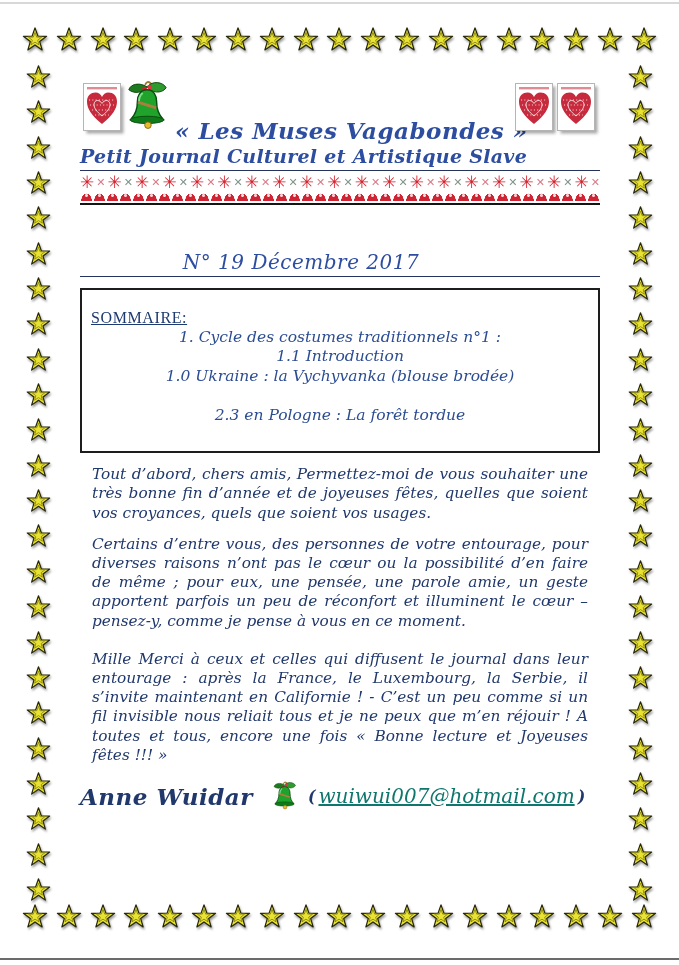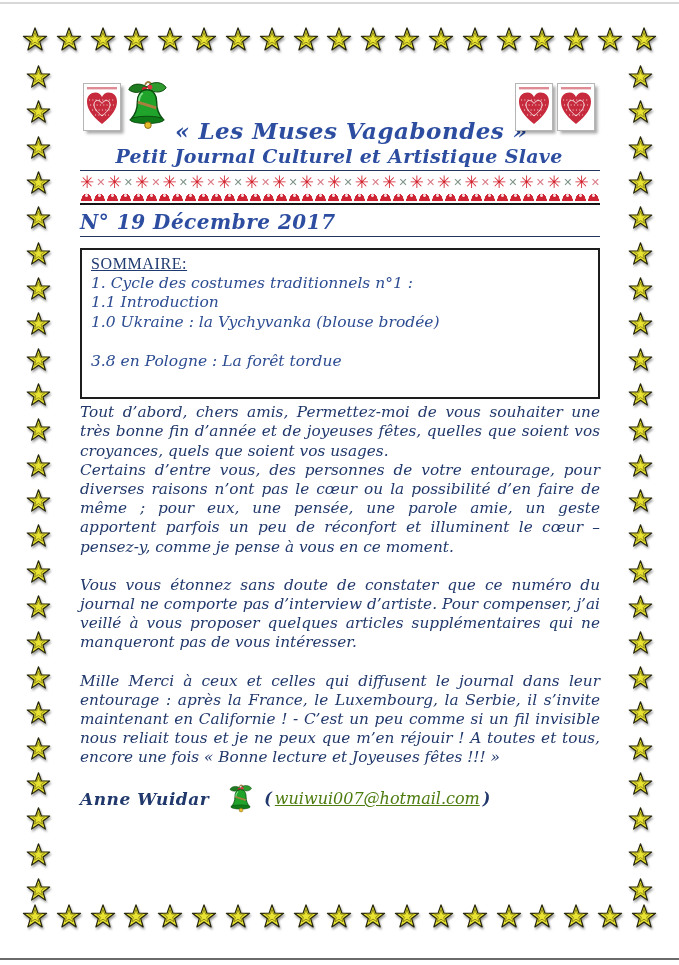--- a/index.html
+++ b/index.html
@@ -23,54 +23,54 @@
 
   .header-row{position:relative;height:66px;}
   .img-frame{display:inline-block;background:#fff;box-shadow:2.5px 2.5px 3px rgba(0,0,0,.35);line-height:0;}
   .heart-left{position:absolute;left:3px;top:5px;}
   .bell-main{position:absolute;left:44px;top:0;line-height:0;}
   .heart-r1{position:absolute;right:47px;top:5px;}
   .heart-r2{position:absolute;right:5px;top:5px;}
   .main-title{position:absolute;left:95px;right:95px;bottom:0;text-align:center;
       font-size:23px;font-weight:bold;font-style:italic;color:#2c4da0;letter-spacing:.5px;white-space:nowrap;}
 
-  .subtitle-row{text-align:center;font-size:19px;font-weight:bold;font-style:italic;color:#2c4da0;
+  .subtitle-row{text-align:left;font-size:19px;font-weight:bold;font-style:italic;color:#2c4da0;
       padding:1px 2px 3px 0;border-bottom:1.5px solid #23335e;letter-spacing:.3px;}
 
   .red-band{margin-top:1px;}
   .band-motifs{height:19px;line-height:19px;white-space:nowrap;overflow:hidden;text-align:center;}
   .m-flower{color:#d3222e;font-family:"DejaVu Sans",sans-serif;font-size:17px;vertical-align:middle;}
   .m-x{font-family:"DejaVu Sans",sans-serif;font-size:11px;vertical-align:middle;padding:0 2px;}
   .m-x.pink{color:#d97b85;}
   .m-x.grey{color:#7f9488;}
   .band-scallop{height:10px;
      background-image:
        radial-gradient(circle at 6.5px 4.5px, rgba(255,255,255,.85) 1.1px, rgba(255,255,255,0) 1.8px),
        radial-gradient(ellipse 7.5px 10.5px at 6.5px 10px, #cf2433 68%, rgba(207,36,51,0) 72%);
      background-size:13px 10px;background-repeat:repeat-x;}
   .rule{border-top:2px solid #141414;margin-top:2px;}
 
-  .issue-row{text-align:left;padding:5px 78px 2px 0;border-bottom:1.8px solid #23335e;
-      font-size:20px;font-weight:bold;font-style:italic;color:#2c4da0;letter-spacing:.5px;}
-
-  .sommaire-box{margin-top:11px;border:2px solid #1d1d1d;padding:4px 9px 6px 9px;}
+  .issue-row{text-align:center;padding:5px 78px 2px 0;border-bottom:1.8px solid #23335e;
+      font-size:20px;font-weight:normal;font-style:italic;color:#2c4da0;letter-spacing:.5px;margin-top:40px;}
+
+  .sommaire-box{margin-top:11px;border:2px solid #1d1d1d;padding:18px 9px 6px 9px;}
   .sommaire-heading{font-family:"Liberation Serif",serif;font-size:16px;color:#1f3a70;
       text-decoration:underline;letter-spacing:.6px;line-height:19.6px;}
-  .toc-line{font-style:italic;font-size:15.5px;line-height:19.6px;min-height:19.6px;color:#2c4c92;}
+  .toc-line{font-style:italic;font-size:15.5px;line-height:19.6px;min-height:19.6px;color:#2c4c92;text-align:center;}
 
   .body-text{margin-top:4px;}
-  .body-text p{margin:0;text-align:justify;font-style:italic;font-size:15.3px;line-height:19.2px;color:#20386b;}
+  .body-text p{margin:12px;text-align:justify;font-style:italic;font-size:15.3px;line-height:19.2px;color:#20386b;}
   .body-text p.gap-before{margin-top:19px;}
 
   .signature{margin-top:15px;display:flex;align-items:center;font-style:italic;color:#20386b;}
-  .sig-name{font-size:17px;font-weight:bold;letter-spacing:.5px;}
+  .sig-name{font-size:23px;font-weight:bold;letter-spacing:.5px;}
   .bell-small{margin:0 10px 0 18px;line-height:0;}
   .bell-small svg{width:27px;height:32px;}
   .sig-paren{font-size:16px;font-weight:bold;}
-  .email-link{font-size:16px;font-style:italic;color:#4d7c0f;text-decoration:underline;margin:0 3px;}
+  .email-link{font-size:20px;font-style:italic;color:#0f766e;text-decoration:underline;margin:0 3px;}
 </style>
 </head>
 <body>
 
 <div class="page">
   <div class="top-edge"></div>
   <div class="bottom-edge"></div>
 
   <div class="star-row star-top">
       <svg width="30" height="30" viewBox="0 0 32 32">
@@ -474,28 +474,27 @@
     <div class="rule"></div>
 
     <div class="issue-row">N° 19 Décembre 2017</div>
 
     <div class="sommaire-box">
       <div class="sommaire-heading">SOMMAIRE:</div>
       <div class="toc-line">1. Cycle des costumes traditionnels n°1 :</div>
       <div class="toc-line">1.1 Introduction</div>
       <div class="toc-line">1.0 Ukraine : la Vychyvanka (blouse brodée)</div>
       <div class="toc-line"></div>
-      <div class="toc-line">3.8 en Pologne : La forêt tordue</div>
+      <div class="toc-line">2.3 en Pologne : La forêt tordue</div>
       <div class="toc-line"></div>
     </div>
 
     <div class="body-text">
       <p>Tout d’abord, chers amis, Permettez-moi de vous souhaiter une très bonne fin d’année et de joyeuses fêtes, quelles que soient vos croyances, quels que soient vos usages.</p>
       <p>Certains d’entre vous, des personnes de votre entourage, pour diverses raisons n’ont pas le cœur ou la possibilité d’en faire de même ; pour eux, une pensée, une parole amie, un geste apportent parfois un peu de réconfort et illuminent le cœur – pensez-y, comme je pense à vous en ce moment.</p>
-      <p class="gap-before">Vous vous étonnez sans doute de constater que ce numéro du journal ne comporte pas d’interview d’artiste. Pour compenser, j’ai veillé à vous proposer quelques articles supplémentaires qui ne manqueront pas de vous intéresser.</p>
       <p class="gap-before">Mille Merci à ceux et celles qui diffusent le journal dans leur entourage : après la France, le Luxembourg, la Serbie, il s’invite maintenant en Californie ! - C’est un peu comme si un fil invisible nous reliait tous et je ne peux que m’en réjouir ! A toutes et tous, encore une fois « Bonne lecture et Joyeuses fêtes !!! »</p>
     </div>
 
     <div class="signature">
       <span class="sig-name">Anne Wuidar</span>
       <span class="bell-small"><svg width="46" height="56" viewBox="0 0 48 58">
             <path d="M22 7 q2 -5 5.5 -2 q3 3 -1 5.5" fill="none" stroke="#9a7b3a" stroke-width="2"></path>
             <path d="M24 9 C16 4 7 6 5 12 C11 17 20 15 24 9" fill="#1e7a1e" stroke="#0c4a0c"></path>
             <path d="M24 9 C30 2 41 4 44 10 C39 17 28 15 24 9" fill="#2f9b2f" stroke="#0c4a0c"></path>
             <circle cx="21.5" cy="11.5" r="2.6" fill="#cf2030"></circle>

